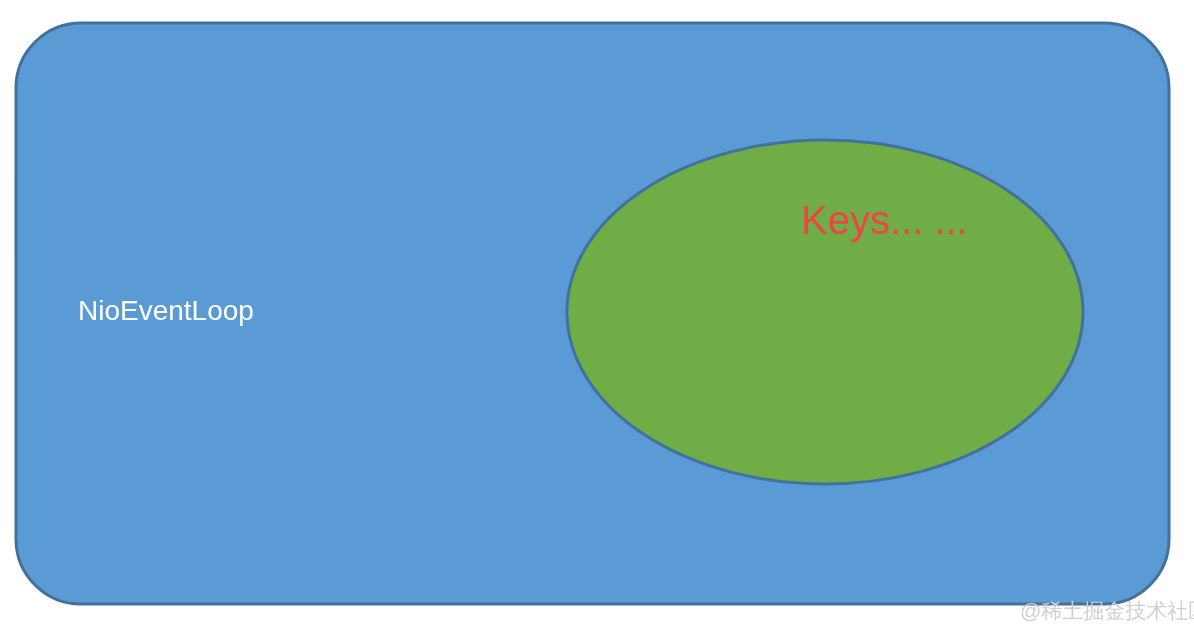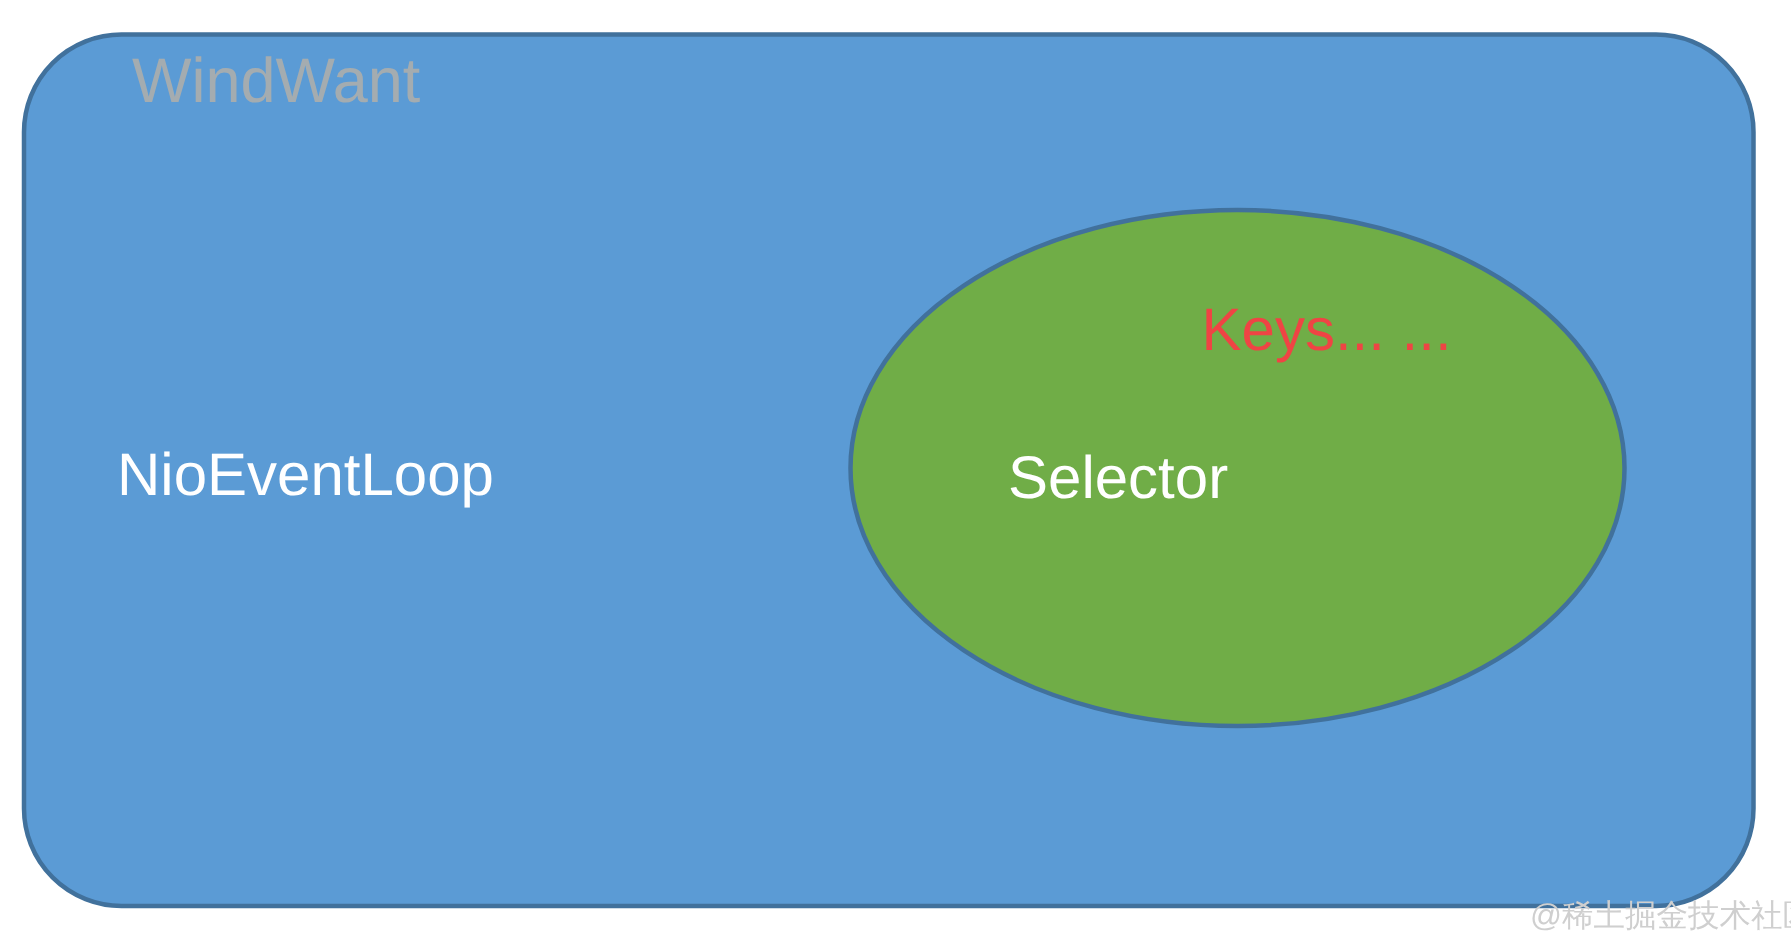--- a/index.html
+++ b/index.html
@@ -23,21 +23,21 @@
     height: 630px;
   }
   .label {
     position: absolute;
     white-space: nowrap;
     line-height: 1;
   }
   #outer-label {
     left: 78px;
     top: 297px;
-    font-size: 40px;
+    font-size: 28px;
     color: #ffffff;
   }
   #brand-watermark {
     left: 88px;
     top: 33px;
     font-size: 42px;
     color: #b5b0a8;
     opacity: 0.82;
   }
   #ellipse-keys-label {
@@ -63,23 +63,21 @@
 </head>
 <body>
 
 <div id="canvas">
 
   <svg class="shape-svg" viewBox="0 0 1194 630">
     <rect id="outer-rect" x="16" y="23" width="1153" height="581" rx="65" ry="65" fill="#5B9BD5" stroke="#41719C" stroke-width="3"></rect>
     <ellipse id="inner-ellipse" cx="825" cy="312" rx="258" ry="172" fill="#70AD47" stroke="#41719C" stroke-width="3"></ellipse>
   </svg>
 
-  <div class="label" id="brand-watermark">WindWant</div>
 
   <div class="label" id="outer-label">NioEventLoop</div>
 
   <div class="label" id="ellipse-keys-label">Keys... ...</div>
 
-  <div class="label" id="ellipse-title-label">Selector</div>
 
   <div class="label" id="site-watermark">@稀土掘金技术社区</div>
 
 </div>
 
 </body></html>

